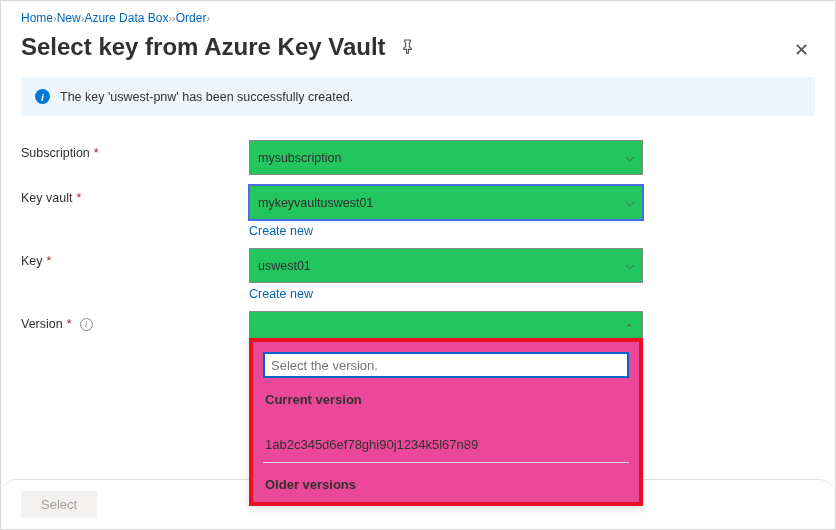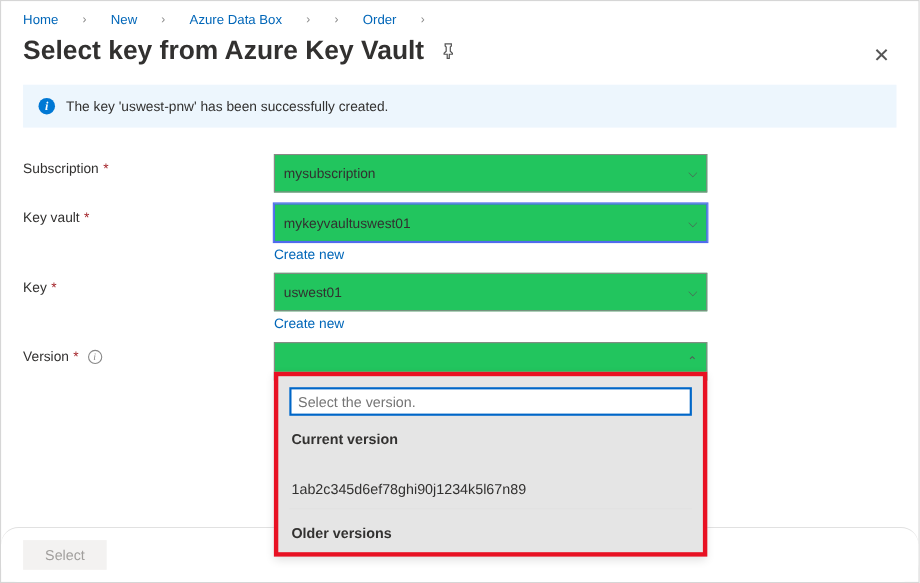--- a/index.html
+++ b/index.html
@@ -13,21 +13,21 @@
     height: 530px;
     position: relative;
     border: 1px solid #d6d6d6;
   }
   .panel {
     padding: 4px 20px 0 20px;
   }
   .breadcrumb {
     display: flex;
     align-items: center;
-    gap: 22px;
+    gap: 0;
     font-size: 12px;
     padding-top: 6px;
     padding-bottom: 2px;
   }
   .breadcrumb a { color: #0066b8; text-decoration: none; cursor: pointer; }
   .breadcrumb .chev { color: #888; font-size: 11px; }
   .title-row {
     display: flex;
     align-items: center;
     justify-content: space-between;
@@ -100,21 +100,21 @@
   .select.focus { border-color: #4f6bed; outline: 1px solid #4f6bed; text-align: right; }
   .chevron { font-size: 11px; color: #555; }
   .link-under { color: #0066b8; font-size: 12.5px; margin-top: 4px; cursor: pointer; display:inline-block;}
   .version-block { position: relative; }
   .highlight-box {
     position: absolute;
     left: 0;
     top: 27px;
     width: 394px;
     border: 4px solid #e81123;
-    background: #e5e5e5;
+    background: #ec4899;
     z-index: 5;
     box-shadow: 0 3px 8px rgba(0,0,0,0.12);
   }
   .hl-inner { padding: 10px 10px 6px 10px; }
   .ver-search {
     width: 100%;
     height: 26px;
     border: 2px solid #0066c7;
     padding: 0 6px;
     font-size: 13px;

